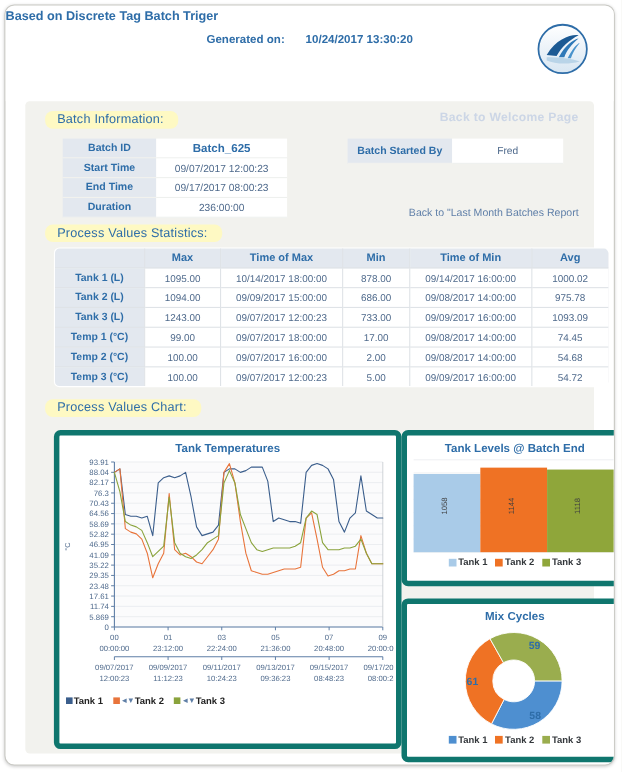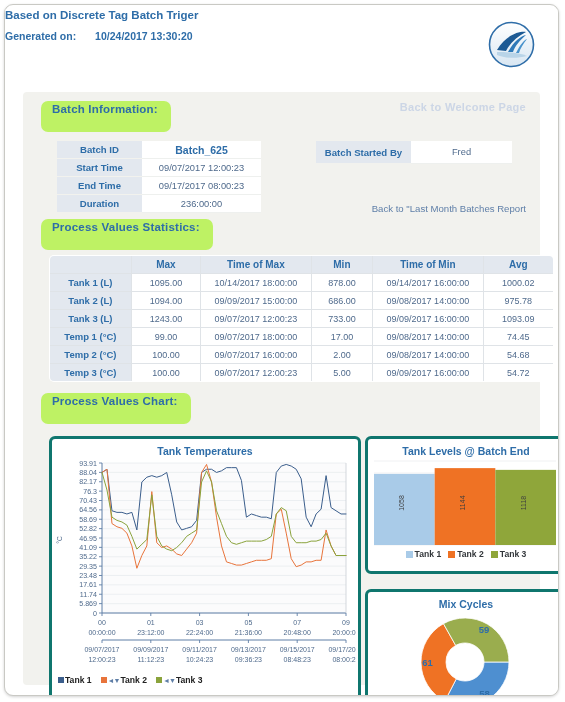--- a/index.html
+++ b/index.html
@@ -22,42 +22,42 @@
   .hdr{position:relative;height:83px;background:#ffffff;}
   .hdr h1{
     margin:0;padding-top:9px;text-align:center;
     font-size:22px;font-weight:bold;color:#2e6da8;letter-spacing:.2px;
   }
   .hdr .sub{
     text-align:left;font-size:11.5px;font-weight:bold;color:#2e6da8;
     margin-top:4px;
   }
   .hdr .genrow{
-    margin-top:9px;font-size:10.5px;font-weight:bold;color:#2e6da8;
+    text-align:center;margin-top:9px;font-size:10.5px;font-weight:bold;color:#2e6da8;
   }
   .hdr .genrow .lbl{margin-right:16px;}
   .logo{
     position:absolute;right:23px;top:12px;width:47px;height:47px;
   }
 
   
   .body-wrap{
     position:relative;
     margin:0 18px;
     background:#f2f2ee;
     border-radius:4px;
     height:593px;
   }
 
   .sec-title{
     display:inline-block;
-    background:#bef264;
+    background:#fef9c3;
     border-radius:7px;
-    padding:2px 13px 17px 11px;
-    font-size:11.5px;font-weight:bold;color:#2e6da8;
+    padding:2px 13px 2px 11px;
+    font-size:11.5px;font-weight:normal;color:#2e6da8;
     letter-spacing:.2px;
   }
   .toplink{
     position:absolute;right:14px;top:9px;
     font-size:11px;font-weight:bold;color:#ccd6e6;
     letter-spacing:.3px;cursor:pointer;
   }
 
   
   .info-row{position:relative;margin-top:9px;height:72px;}
@@ -105,21 +105,21 @@
   .stats col.c1{width:78px;}
   .stats col.c2{width:70px;}
   .stats col.c3{width:112px;}
   .stats col.c4{width:62px;}
   .stats col.c5{width:112px;}
   .stats col.c6{width:71px;}
 
   
   .charts{position:relative;margin:5px 0 0 0;height:292px;}
   .card{
-    position:absolute;background:#ffffff;border:3px solid #0f766e;
+    position:absolute;background:#ffffff;border:5px solid #0f766e;
     border-radius:6px;
   }
   #card-line{left:26px;top:7px;width:306px;height:280px;}
   #card-bar{left:342px;top:7px;width:196px;height:132px;}
   #card-pie{left:342px;top:160px;width:196px;height:139px;}
   .card-title{
     text-align:center;font-size:10.5px;font-weight:bold;color:#2e6da8;
     padding-top:6px;
   }
 

